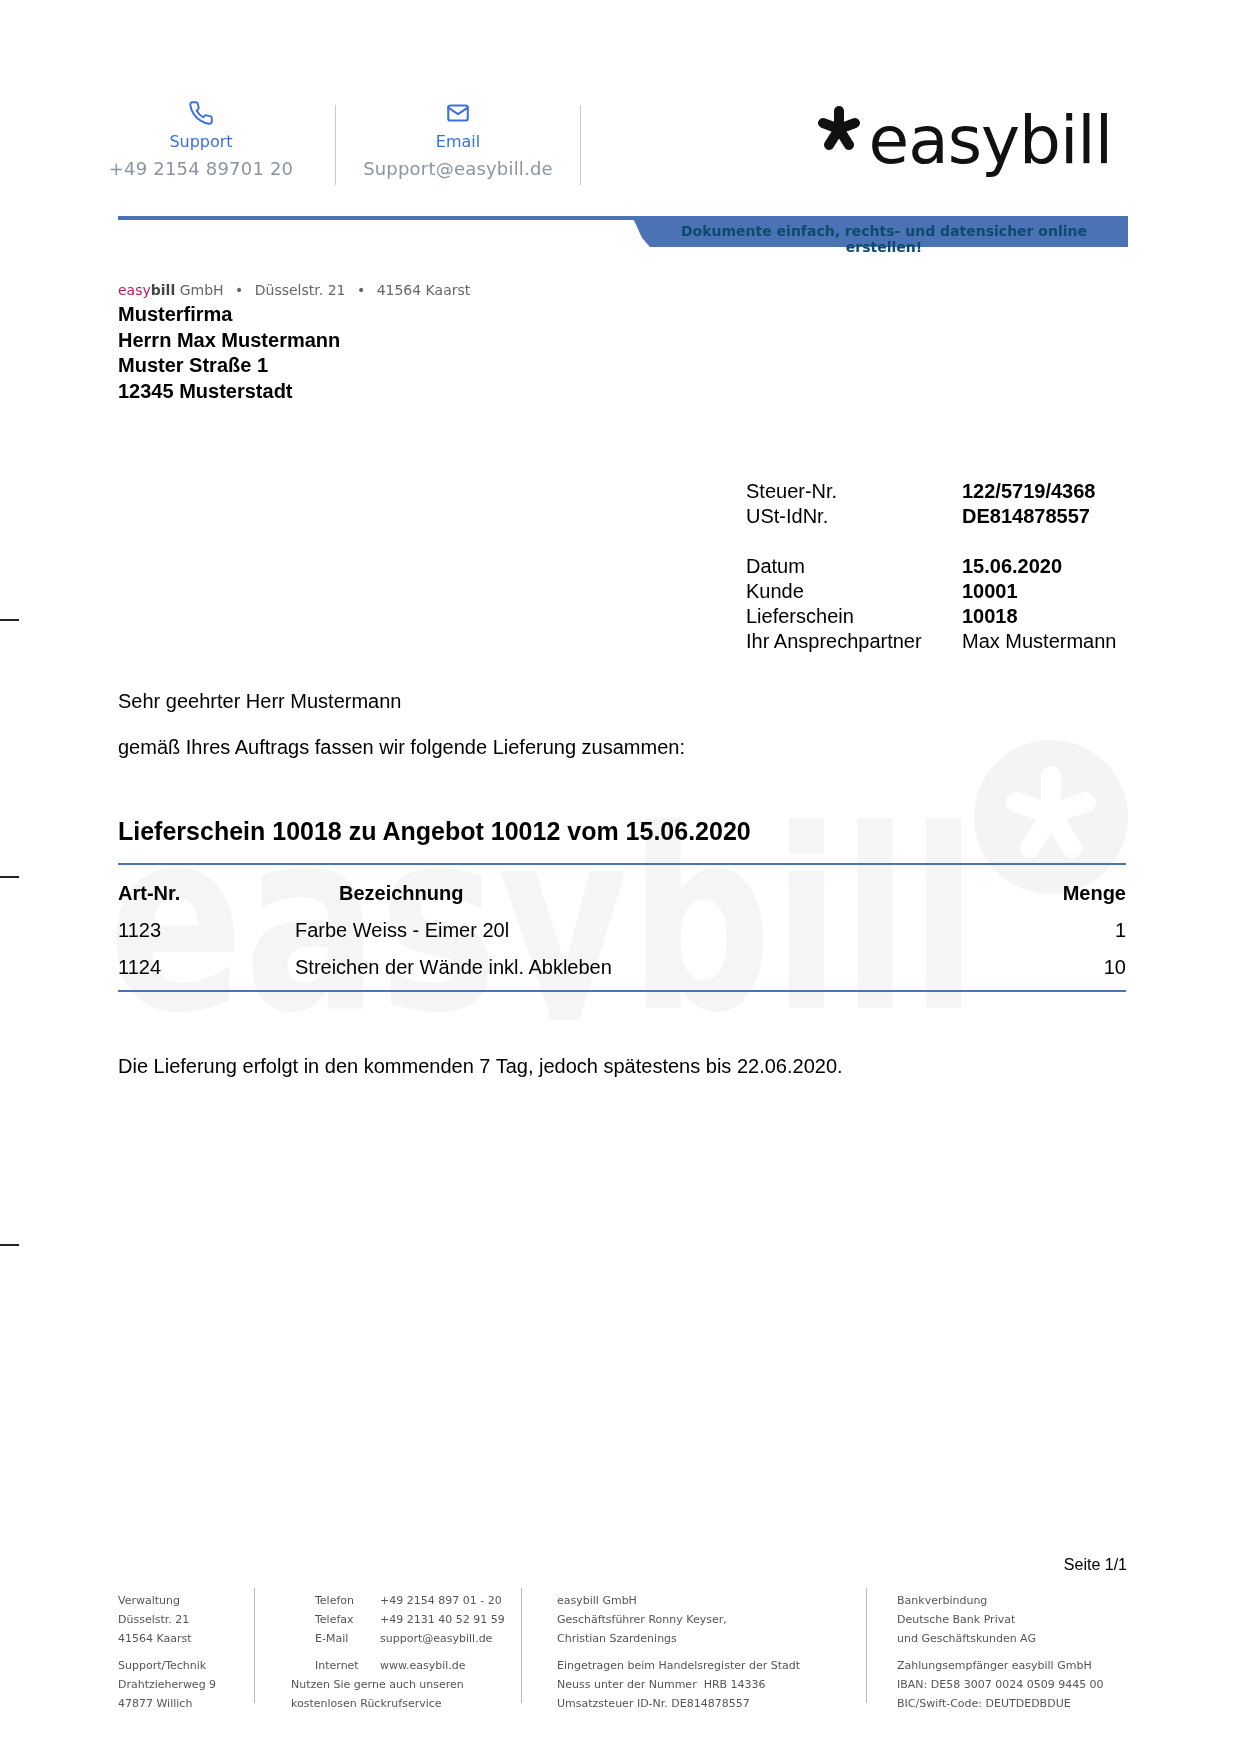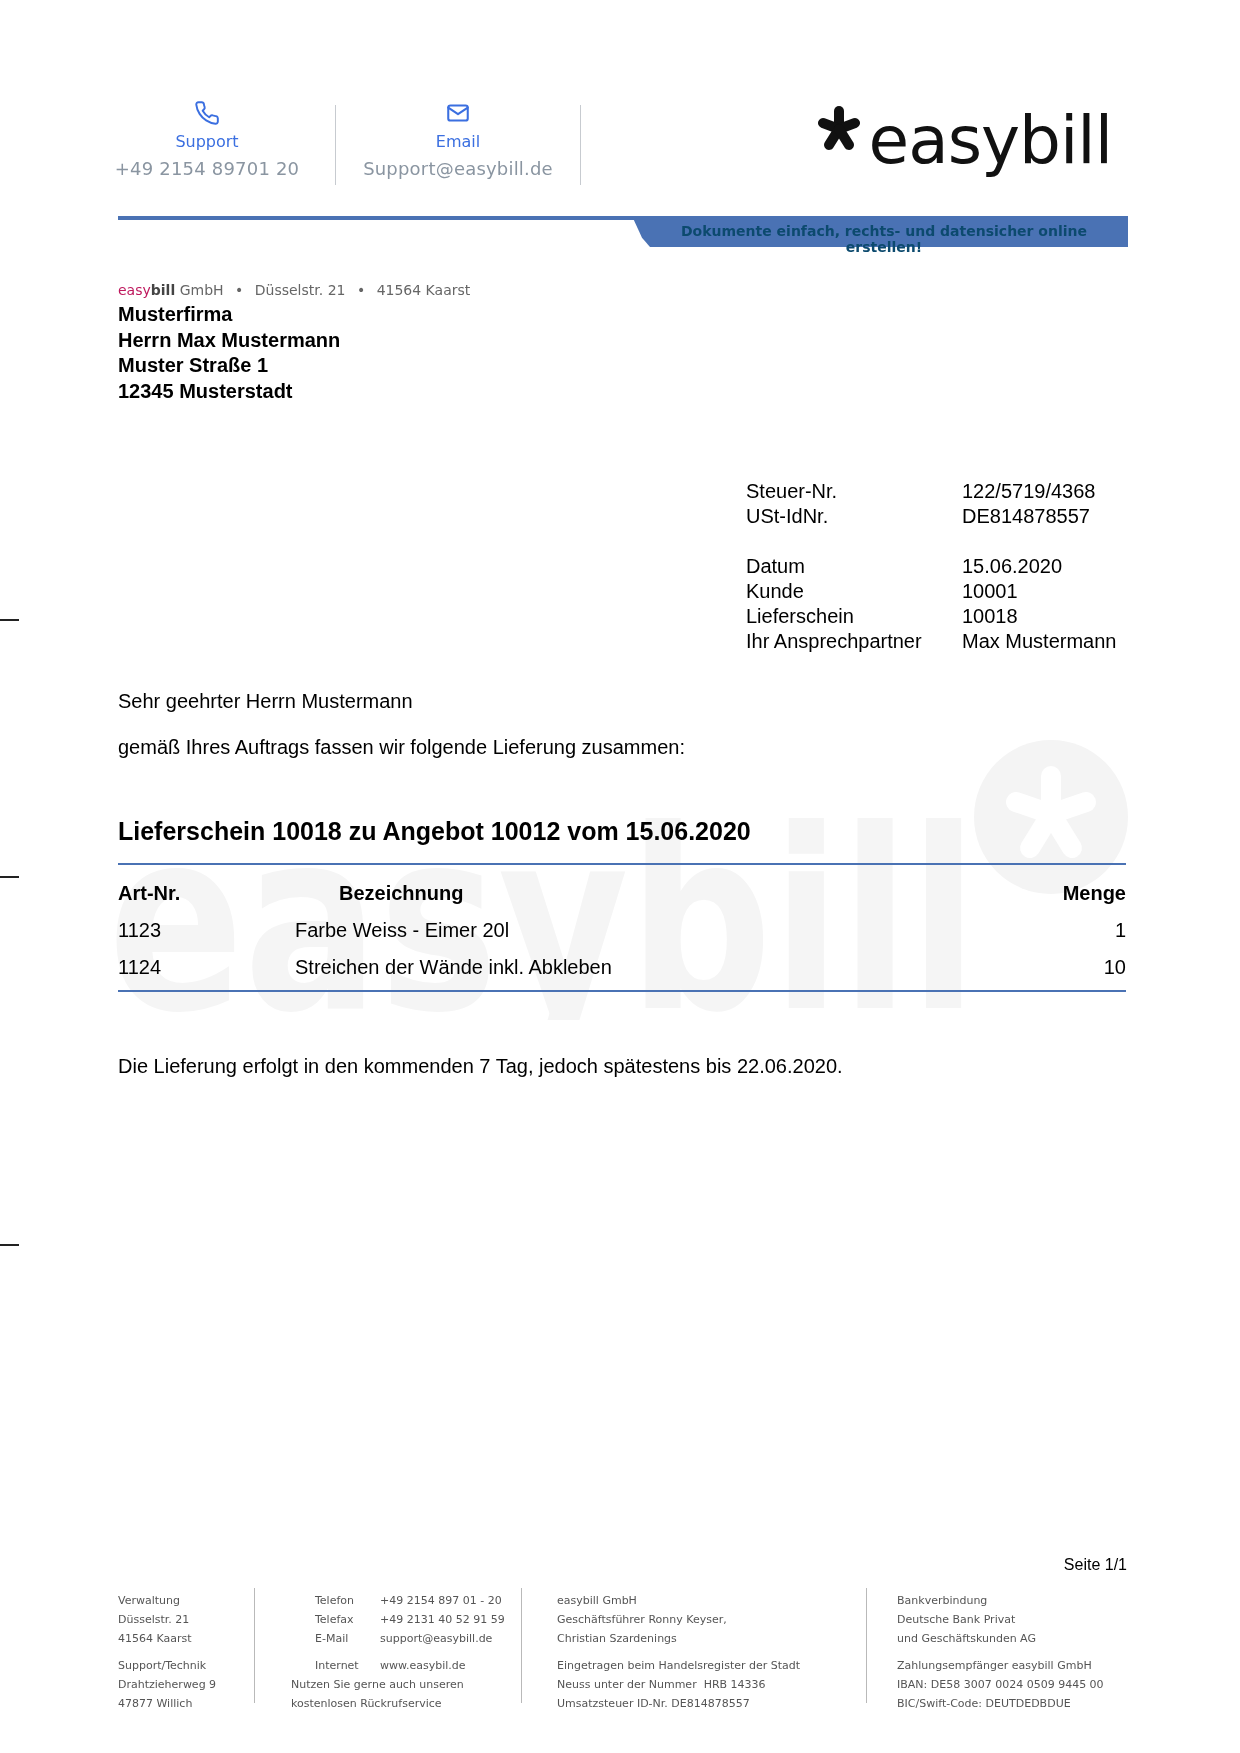--- a/index.html
+++ b/index.html
@@ -26,21 +26,21 @@
   .sender .b1 { color: #be185d; font-weight: normal; }
   .sender .b2 { color: #444; font-weight: bold; }
   .sender .dot { margin: 0 7px; }
 
   .addr { position: absolute; left: 118px; top: 302px; font-weight: bold; font-size: 20px; line-height: 25.5px; }
 
   
   .info { position: absolute; left: 746px; top: 479px; font-size: 20px; line-height: 25px; }
   .info .row { display: flex; }
   .info .k { width: 216px; }
-  .info .v { font-weight: normal; }
+  .info .v { font-weight: bold; }
   .info .v.norm { font-weight: normal; text-align: right; }
   .info .gap { height: 25px; }
 
   .greet { position: absolute; left: 118px; top: 690px; font-size: 20px; }
   .intro { position: absolute; left: 118px; top: 736px; font-size: 20px; }
   .wm-circle { position: absolute; left: 974px; top: 740px; width: 154px; height: 154px; border-radius: 50%; background: #f4f4f4; z-index: 0; }
   .wm-word { position: absolute; left: 108px; top: 780px; width: 900px; height: 240px; z-index: 0; }
 
   .title { position: absolute; left: 118px; top: 817px; font-size: 25px; font-weight: bold; z-index: 1; }
 
@@ -67,21 +67,21 @@
   
   .mark { position: absolute; left: 0; width: 19px; height: 2px; background: #222; }
 </style>
 </head>
 <body>
 
 <div class="mark" style="top:619px"></div>
 <div class="mark" style="top:876px"></div>
 <div class="mark" style="top:1244px"></div>
 
-<div class="contact" style="left:86px">
+<div class="contact" style="left:80px">
   <span class="ico">
     <svg width="26" height="26" viewBox="0 0 24 24" fill="none" stroke="#3b6fe0" stroke-width="1.8" stroke-linecap="round" stroke-linejoin="round">
         <path d="M22 16.9v3a2 2 0 0 1-2.2 2 19.8 19.8 0 0 1-8.6-3.1 19.5 19.5 0 0 1-6-6A19.8 19.8 0 0 1 2.1 4.2 2 2 0 0 1 4.1 2h3a2 2 0 0 1 2 1.7c.1 1 .4 1.9.7 2.8a2 2 0 0 1-.5 2.1L8 9.9a16 16 0 0 0 6 6l1.3-1.3a2 2 0 0 1 2.1-.4c.9.3 1.8.6 2.8.7a2 2 0 0 1 1.7 2z"></path>
       </svg>
   </span>
   <span class="lbl">Support</span>
   <span class="val">+49 2154 89701 20</span>
 </div>
 <div class="vsep" style="left:335px"></div>
 <div class="contact" style="left:337px">
@@ -152,21 +152,21 @@
   <div class="row">
     <span class="k">Lieferschein</span>
     <span class="v">10018</span>
   </div>
   <div class="row">
     <span class="k">Ihr Ansprechpartner</span>
     <span class="v norm">Max Mustermann</span>
   </div>
 </div>
 
-<div class="greet">Sehr geehrter Herrn Mustermann</div>
+<div class="greet">Sehr geehrter Herr Mustermann</div>
 <div class="intro">gemäß Ihres Auftrags fassen wir folgende Lieferung zusammen:</div>
 
 <div class="wm-circle">
   <svg width="154" height="154" viewBox="0 0 154 154">
       <g stroke="#ffffff" stroke-width="20" stroke-linecap="round">
         <line x1="77" y1="36" x2="77" y2="74"></line>
         <line x1="77" y1="74" x2="42" y2="62"></line>
         <line x1="77" y1="74" x2="112" y2="62"></line>
         <line x1="77" y1="74" x2="56" y2="108"></line>
         <line x1="77" y1="74" x2="98" y2="108"></line>

